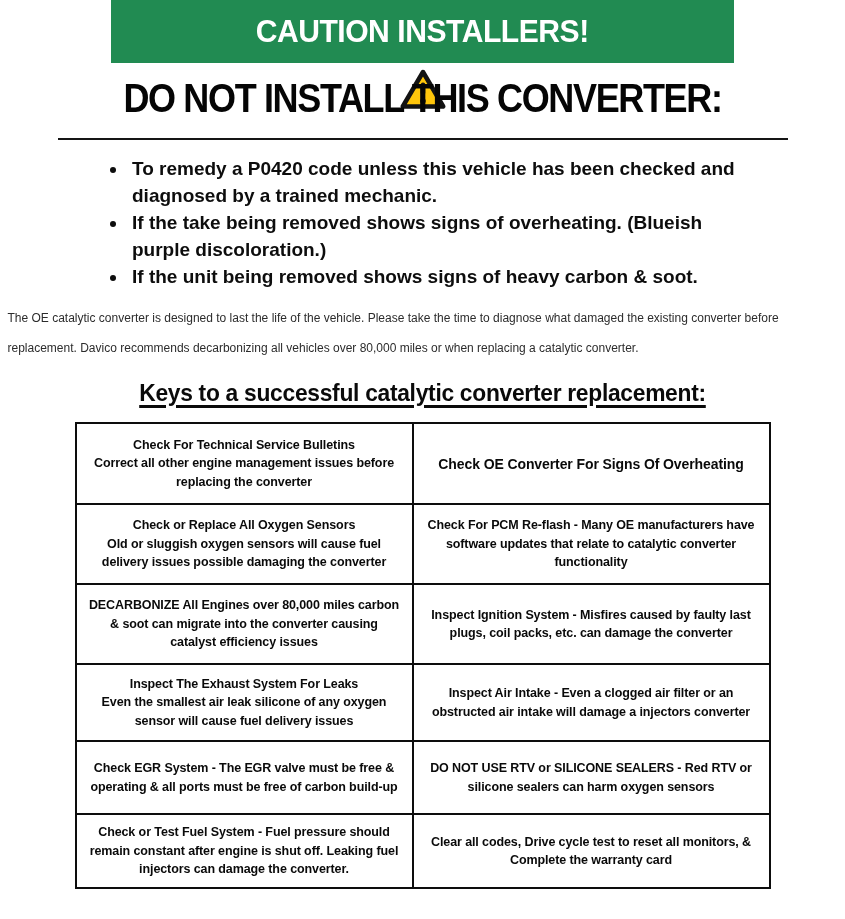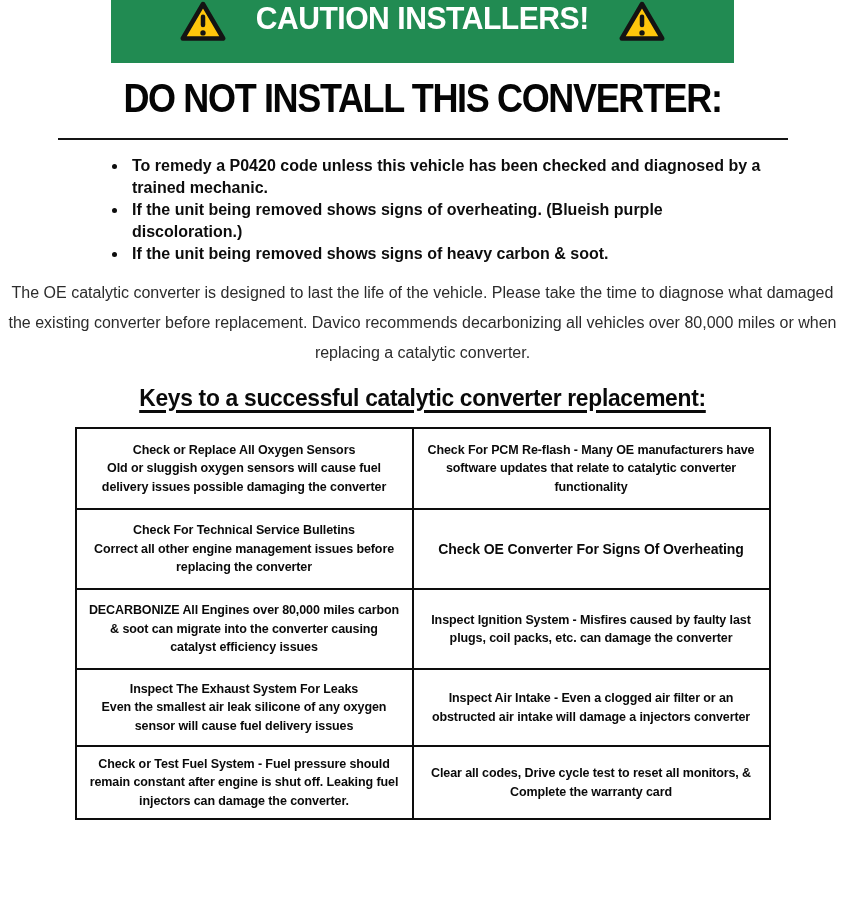--- a/index.html
+++ b/index.html
@@ -14,22 +14,24 @@
   }
   .page { width: 845px; height: 919px; position: relative; }
 
   
   .banner {
     width: 623px;
     height: 63px;
     margin: 0 auto;
     background: #218b52;
     display: flex;
+    align-items: center;
     justify-content: center;
     gap: 18px;
+    flex-direction: column;
   }
   .banner-text {
     color: #ffffff;
     font-size: 32px;
     font-weight: 800;
     letter-spacing: -0.5px;
     transform: scaleX(0.94);
     white-space: nowrap;
   }
   .warn-icon svg { display: block; }
@@ -52,33 +54,32 @@
     background: #151515;
     margin: 17px auto 0 auto;
   }
 
   
   .warnings {
     width: 665px;
     margin: 15px 0 0 100px;
     padding-left: 28px;
     list-style: disc;
-    font-size: 16px;
+    font-size: 19px;
     font-weight: 700;
-    line-height: 22px;
+    line-height: 27px;
     color: #0d0d0d;
   }
   .warnings li { padding-left: 4px; }
 
   
   .intro {
     max-width: 830px;
     margin: 13px auto 16px auto;
-    text-align: center;
-    font-size: 16px;
+    font-size: 12px;
     font-weight: 400;
     line-height: 30px;
     color: #2c2c2c;
   }
 
   
   .keys {
     margin-top: 11px;
     text-align: center;
     font-size: 24px;
@@ -143,53 +144,57 @@
       </svg>
     </span>
   </header>
 
   <h2 class="title">DO NOT INSTALL THIS CONVERTER:</h2>
 
   <div class="divider"></div>
 
   <ul class="warnings">
     <li>To remedy a P0420 code unless this vehicle has been checked and diagnosed by a trained mechanic.</li>
-    <li>If the unit being removed shows signs of overheating. (Blueish purple discoloration.)</li>
+    <li>If the take being removed shows signs of overheating. (Blueish purple discoloration.)</li>
     <li>If the unit being removed shows signs of heavy carbon &amp; soot.</li>
   </ul>
 
   <p class="intro">The OE catalytic converter is designed to last the life of the vehicle. Please take the time to diagnose what damaged the existing converter before replacement. Davico recommends decarbonizing all vehicles over 80,000 miles or when replacing a catalytic converter.</p>
 
   <h3 class="keys">Keys to a successful catalytic converter replacement:</h3>
 
   <table class="tips">
     <colgroup>
       <col class="col-left">
       <col class="col-right">
     </colgroup>
     <tbody>
       <tr>
+        <td>Check For Technical Service Bulletins
+Correct all other engine management issues before replacing the converter</td>
+        <td class="cell-lg">Check OE Converter For Signs Of Overheating</td>
+      </tr>
+      <tr>
         <td>Check or Replace All Oxygen Sensors
 Old or sluggish oxygen sensors will cause fuel delivery issues possible damaging the converter</td>
         <td>Check For PCM Re-flash - Many OE manufacturers have software updates that relate to catalytic converter functionality</td>
       </tr>
       <tr>
-        <td>Check For Technical Service Bulletins
-Correct all other engine management issues before replacing the converter</td>
-        <td class="cell-lg">Check OE Converter For Signs Of Overheating</td>
-      </tr>
-      <tr>
         <td>DECARBONIZE All Engines over 80,000 miles carbon &amp; soot can migrate into the converter causing catalyst efficiency issues</td>
         <td>Inspect Ignition System - Misfires caused by faulty last plugs, coil packs, etc. can damage the converter</td>
       </tr>
       <tr>
         <td>Inspect The Exhaust System For Leaks
 Even the smallest air leak silicone of any oxygen sensor will cause fuel delivery issues</td>
         <td>Inspect Air Intake - Even a clogged air filter or an obstructed air intake will damage a injectors converter</td>
       </tr>
       <tr>
+        <td>Check EGR System - The EGR valve must be free &amp; operating &amp; all ports must be free of carbon build-up</td>
+        <td>DO NOT USE RTV or SILICONE SEALERS - Red RTV or silicone sealers can harm oxygen sensors</td>
+      </tr>
+      <tr>
         <td>Check or Test Fuel System - Fuel pressure should remain constant after engine is shut off.  Leaking fuel injectors can damage the converter.</td>
         <td>Clear all codes,  Drive cycle test to reset all monitors, &amp; Complete the warranty card</td>
       </tr>
     </tbody>
   </table>
 
 </div>
 
 </body></html>

